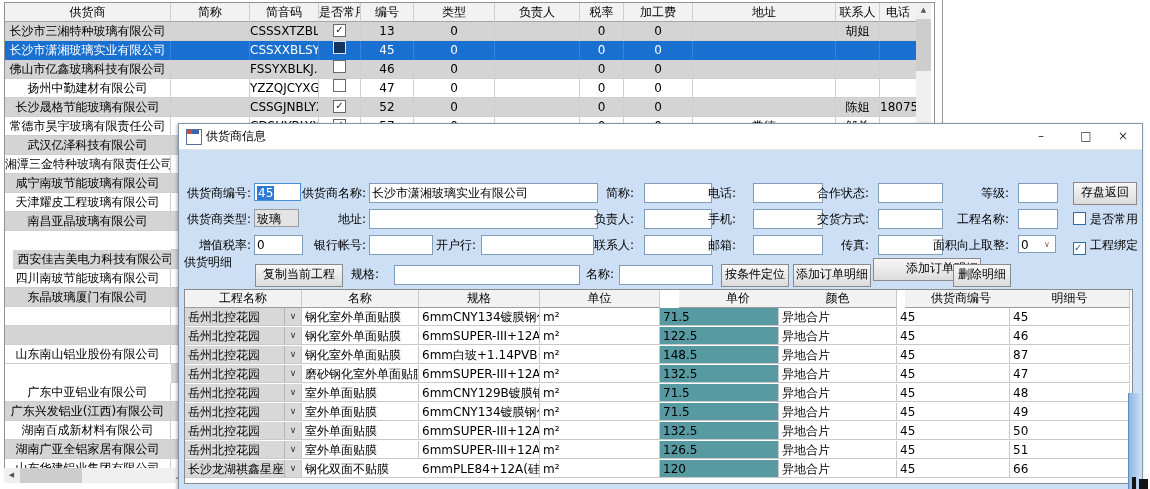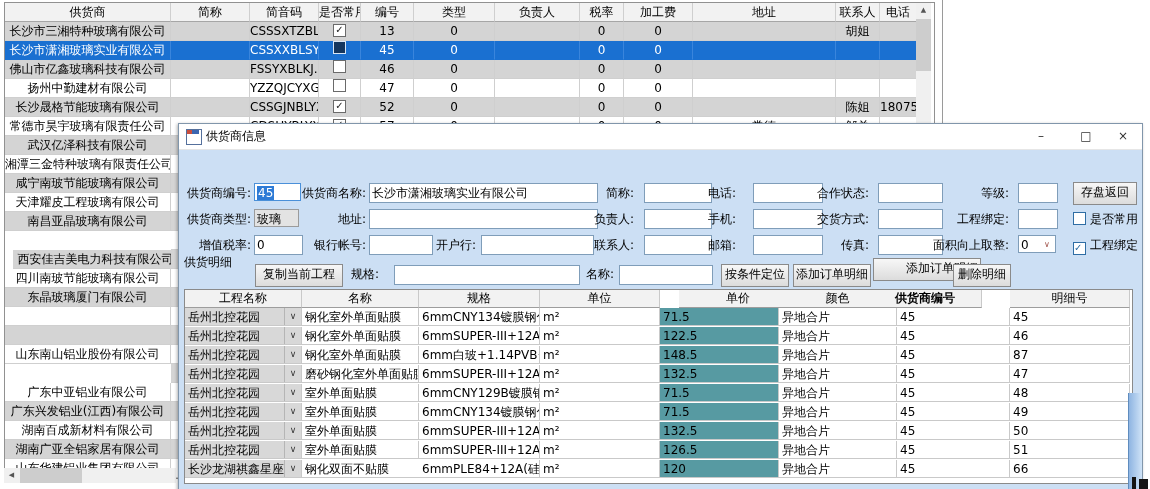--- a/index.html
+++ b/index.html
@@ -470,21 +470,21 @@
       <div class="flabel" style="left:2px;top:59px;width:70px;">供货商类型:</div>
       <div class="fbox" id="supplier-type-box" style="left:75px;top:59px;width:45px;">玻璃</div>
       <div class="flabel" style="left:115px;top:59px;width:72px;">地址:</div>
       <input class="finput" style="left: 190px; top: 59px; width: 223px;">
       <div class="flabel" style="left:408px;top:59px;width:47px;">负责人:</div>
       <input class="finput" style="left: 465px; top: 59px; width: 62px;">
       <div class="flabel" style="left:520px;top:59px;width:37px;">手机:</div>
       <input class="finput" style="left: 574px; top: 59px; width: 64px;">
       <div class="flabel" style="left:620px;top:59px;width:70px;">交货方式:</div>
       <input class="finput" style="left: 699px; top: 59px; width: 59px;">
-      <div class="flabel" style="left:765px;top:59px;width:65px;">工程绑定:</div>
+      <div class="flabel" style="left:765px;top:59px;width:65px;">工程名称:</div>
       <input class="finput" style="left: 839px; top: 59px; width: 34px;">
       <div class="dlgcb" style="left:894px;top:59px;"><span class="cb"></span><span>是否常用</span></div>
 
       <div class="flabel" style="left:2px;top:85px;width:70px;">增值税率:</div>
       <input class="finput" style="left: 75px; top: 85px; width: 43px;" value="0">
       <div class="flabel" style="left:115px;top:85px;width:72px;">银行帐号:</div>
       <input class="finput" style="left: 190px; top: 85px; width: 58px;">
       <div class="flabel" style="left:252px;top:85px;width:45px;">开户行:</div>
       <input class="finput" style="left: 302px; top: 85px; width: 107px;">
       <div class="flabel" style="left:408px;top:85px;width:47px;">联系人:</div>
@@ -508,21 +508,21 @@
       <div class="btn" style="left:694px;top:108px;width:76px;padding-left:30px;">添加订单明细</div>
       <div class="btn" style="left:774px;top:114px;width:56px;">删除明细</div>
 
       <div id="pgrid">
           <div class="gth" style="left: 0px; width: 116px;">工程名称</div>
           <div class="gth" style="left: 117px; width: 116px;">名称</div>
           <div class="gth" style="left: 234px; width: 120px;">规格</div>
           <div class="gth" style="left: 355px; width: 119px;">单位</div>
           <div class="gth" style="left: 494px; width: 118px;">单价</div>
           <div class="gth" style="left: 594px; width: 117px;">颜色</div>
-          <div class="gth" style="left: 684px; width: 112px; font-weight: bold;">供货商编号</div>
+          <div class="gth" style="left: 720px; width: 112px;">供货商编号</div>
           <div class="gth" style="left: 825px; width: 119px;">明细号</div>
           <div class="grow" style="top: 18px;">
             <div class="gc gcombo" style="left: 0px; width: 117px;">岳州北控花园<span class="garr">∨</span></div>
             <div class="gc" style="left: 117px; width: 117px;">钢化室外单面贴膜</div>
             <div class="gc" style="left: 234px; width: 121px;">6mmCNY134镀膜钢化</div>
             <div class="gc" style="left: 355px; width: 120px;">m²</div>
             <div class="gc teal" style="left: 475px; width: 119px;">71.5</div>
             <div class="gc" style="left: 594px; width: 118px;">异地合片</div>
             <div class="gc" style="left: 712px; width: 113px;">45</div>
             <div class="gc" style="left: 825px; width: 120px;">45</div>

